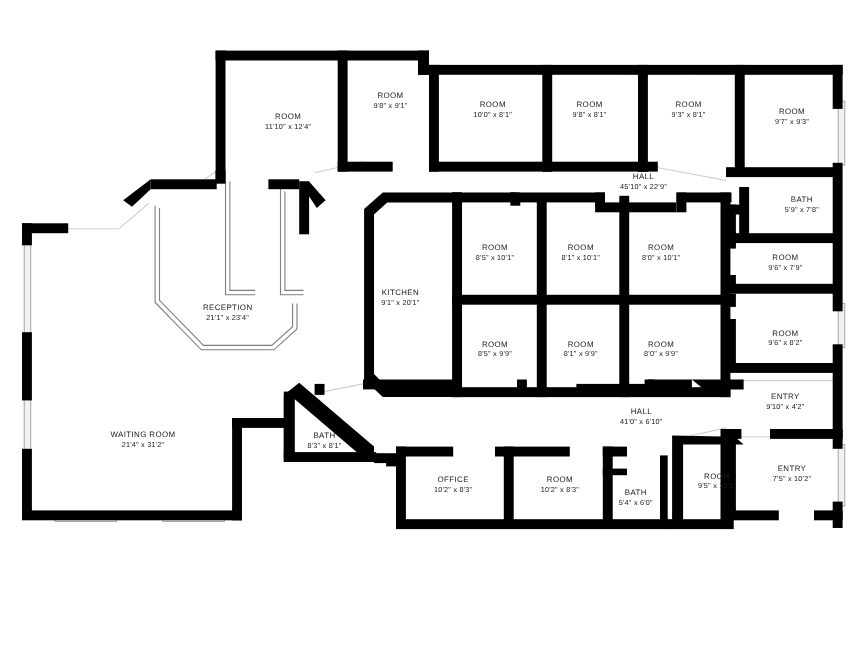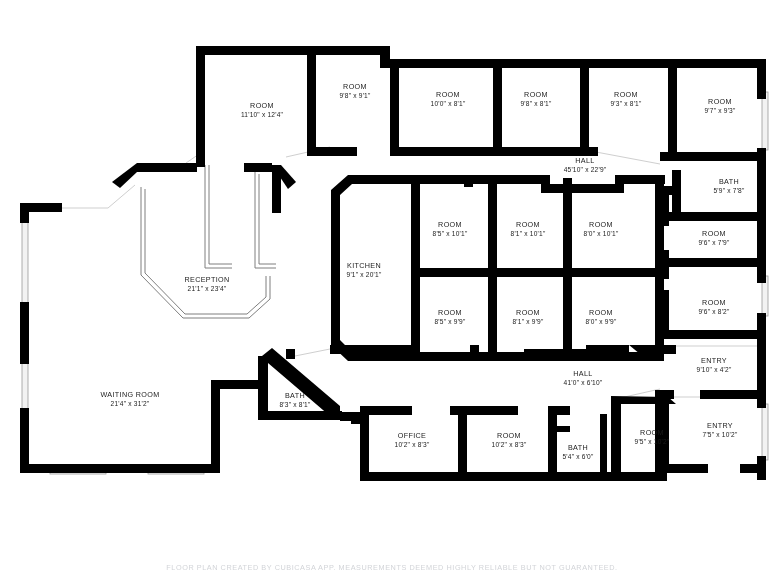--- a/index.html
+++ b/index.html
@@ -277,15 +277,14 @@
           <text class="rdim" x="578" y="459">5'4" x 6'0"</text>
         </g>
         <g>
           <text class="rlabel" x="652" y="435">ROOM</text>
           <text class="rdim" x="652" y="444">9'5" x 10'2"</text>
         </g>
       </g>
 
   </svg>
 
-  <div class="footer">FLOOR PLAN CREATED BY CUBICASA APP. MEASUREMENTS DEEMED HIGHLY RELIABLE BUT NOT GUARANTEED.</div>
 
 </div>
 
 </body></html>

